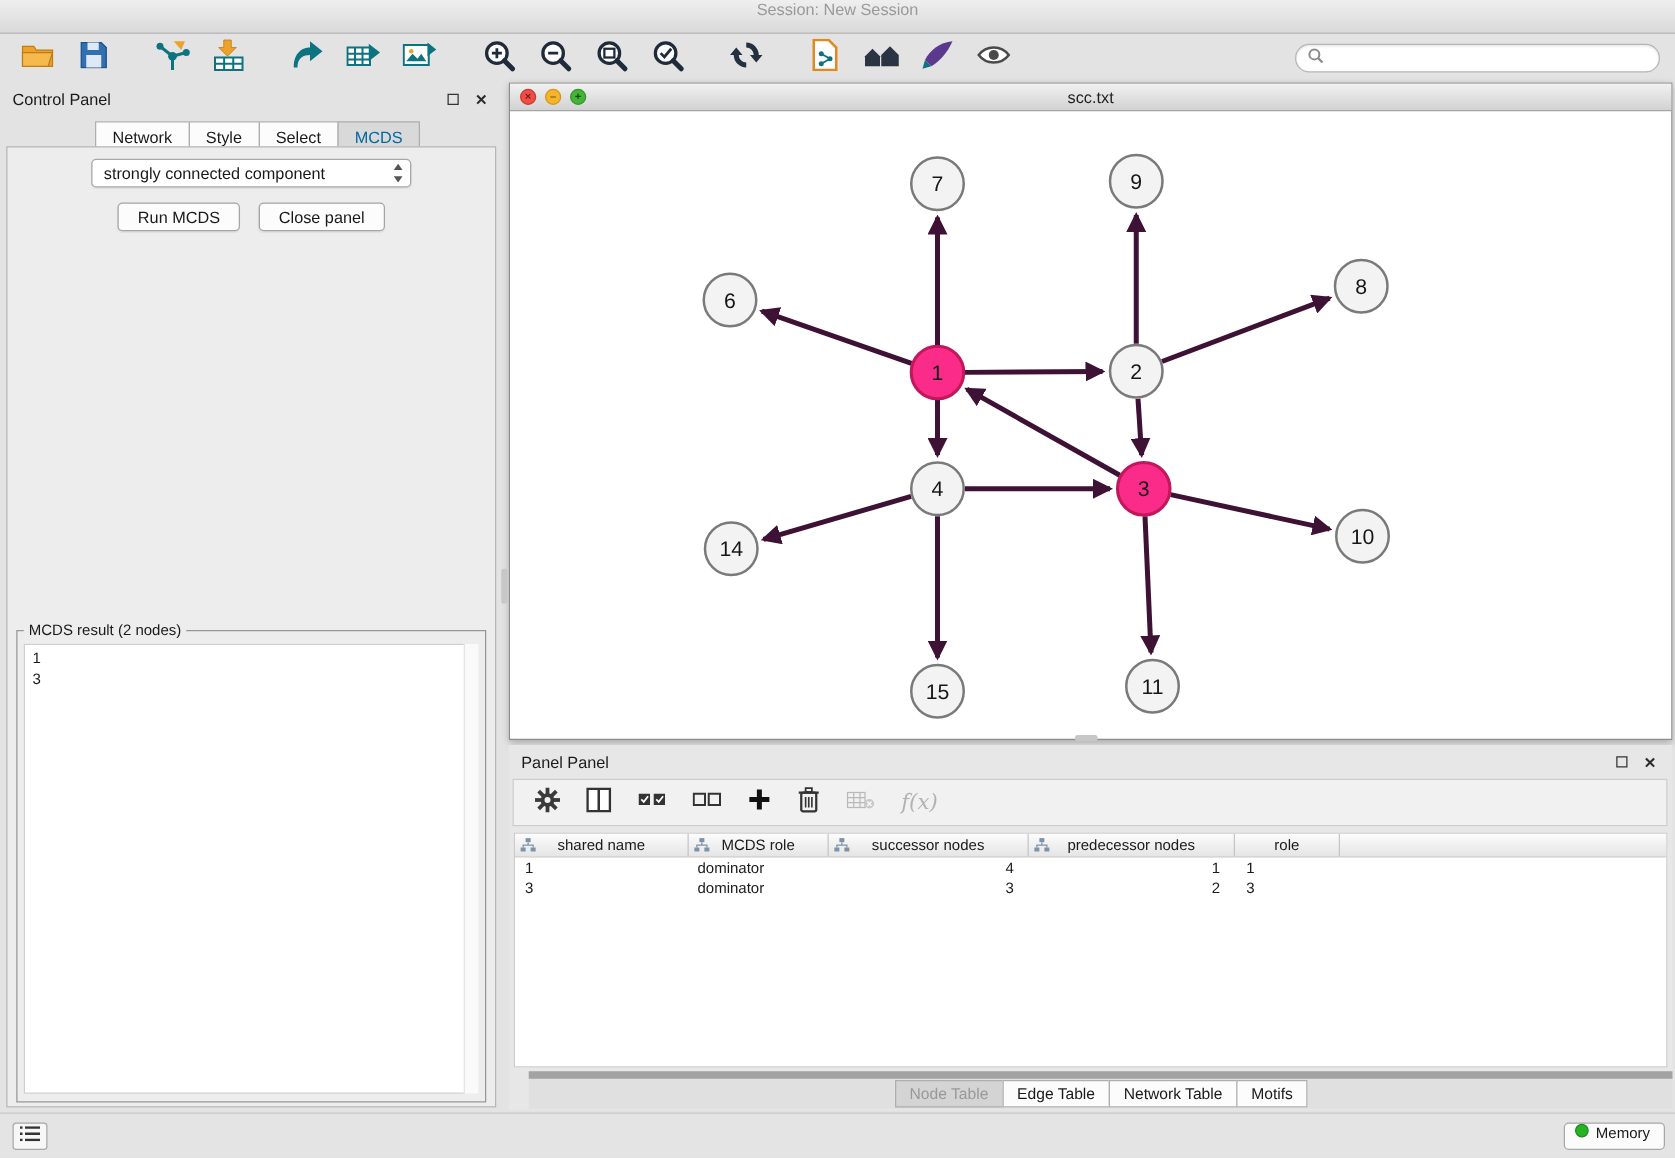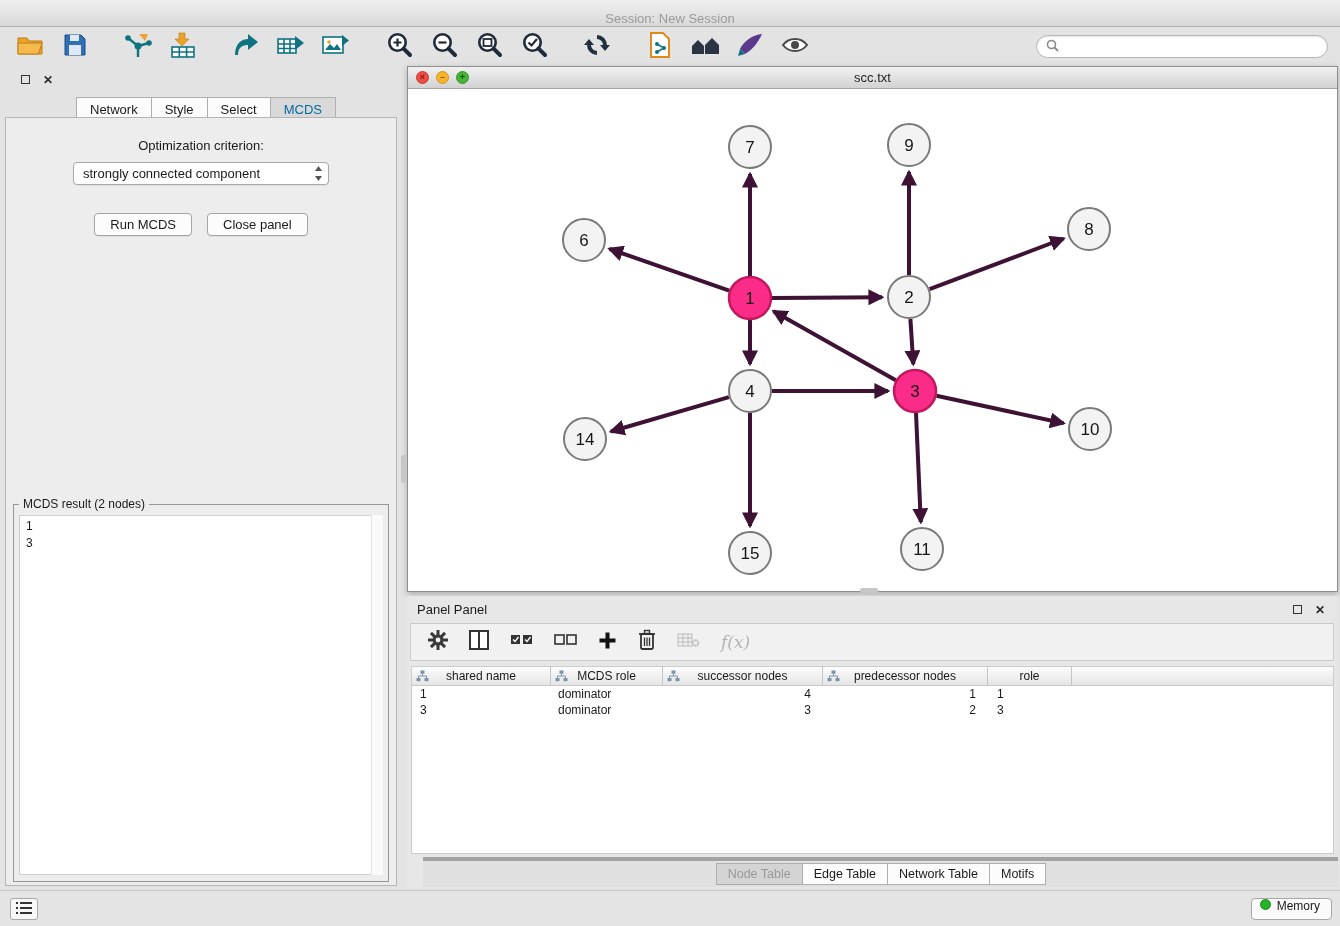--- a/index.html
+++ b/index.html
@@ -2,21 +2,21 @@
 <html><head>
 <meta charset="utf-8">
 <style>
 * { margin:0; padding:0; box-sizing:border-box; }
 html,body { width:1340px; height:926px; }
 body { font-family:"Liberation Sans", sans-serif; background:#e3e3e3; position:relative; overflow:hidden; color:#1a1a1a; }
 
 
 .titlebar { position:absolute; left:0; top:0; width:100%; height:27px;
   background:linear-gradient(#efefef,#d9d9d9); border-bottom:1px solid #b3b3b3;
-  display:flex; align-items:flex-end; justify-content:center; font-size:13px; color:#9a9a9a; }
+  display:flex; align-items:flex-start; justify-content:center; font-size:13px; color:#9a9a9a; }
 
 
 .toolbar { position:absolute; left:0; top:27px; width:100%; height:39px;
   display:flex; align-items:center; padding:0 12px; }
 .tgroup { display:flex; align-items:center; gap:9px; margin-right:27px; }
 .tbtn { width:36px; height:32px; display:flex; align-items:center; justify-content:center; }
 .search { margin-left:auto; width:292px; height:23px; background:#fff; border:1px solid #b5b5b5;
   border-radius:12px; display:flex; align-items:center; padding:0 9px; gap:6px;
   box-shadow:inset 0 1px 2px rgba(0,0,0,0.10); }
 .search input { border:none; outline:none; flex:1; font-size:12px; background:transparent; font-family:"Liberation Sans", sans-serif; }
@@ -28,21 +28,21 @@
 .wbtn { width:16px; height:16px; display:flex; align-items:center; justify-content:center; margin-left:7px; color:#2a2a2a; font-size:12px; font-weight:bold; }
 .float-glyph { width:9px; height:9px; border:1.5px solid #333; display:inline-block; }
 .cp-tabs { position:absolute; left:76px; top:31px; display:flex; }
 .tab { padding:4px 13px; font-size:13px; background:#fcfcfc; border:1px solid #aeaeae; margin-right:-1px; }
 .tab.active { background:#d9d9d9; color:#0369a1; }
 .cp-body { position:absolute; left:5px; right:6px; top:51px; bottom:4px; background:#ededed; border:1px solid #b5b5b5; }
 .opt-label { text-align:center; margin-top:20px; font-size:13px; }
 .select { width:256px; height:23px; margin:9px auto 0; background:#fff; border:1px solid #a8a8a8; border-radius:4px;
   position:relative; font-size:13px; line-height:21px; padding-left:9px; box-shadow:0 1px 1px rgba(0,0,0,0.06); }
 .stepper { position:absolute; right:5px; top:3px; }
-.btn-row { display:flex; justify-content:center; gap:15px; margin-top:28px; }
+.btn-row { display:flex; justify-content:center; gap:15px; margin-top:12px; }
 .pbtn { padding:3px 15px; font-size:13px; background:#fcfcfc; border:1px solid #a5a5a5; border-radius:4px; box-shadow:0 1px 1px rgba(0,0,0,0.06); }
 .fieldset { position:absolute; left:7px; right:7px; top:372px; height:378px; border:1px solid #979797;margin-top:14px; }
 .legend { position:absolute; top:-8px; left:5px; background:#ededed; padding:0 4px; font-size:12px; }
 .result-area { position:absolute; left:5px; right:5px; top:10px; bottom:6px; background:#fff; border:1px solid #cfcfcf;
   font-size:12px; line-height:17px; padding:2px 6px; }
 .result-scroll { position:absolute; right:0; top:0; bottom:0; width:12px; background:#fafafa; border-left:1px solid #e4e4e4; }
 
 
 .netwin { position:absolute; left:407px; top:66px; width:931px; height:526px; background:#fff;
   border:1px solid #8d8d8d; box-shadow:0 2px 6px rgba(0,0,0,0.25); }
@@ -68,21 +68,21 @@
 .tp-table { position:absolute; left:4px; right:4px; top:70px; height:188px; background:#fff; border:1px solid #cccccc; overflow:hidden; }
 .thead { display:flex; height:19px; background:linear-gradient(#fcfcfc,#e5e5e5); border-bottom:1px solid #c9c9c9; }
 .hcell { position:relative; display:flex; align-items:center; justify-content:center; font-size:12px; border-right:1px solid #c5c5c5; }
 .hicon { position:absolute; left:4px; top:3px; }
 .c0{width:139px;} .c1{width:112px;} .c2{width:160px;} .c3{width:165px;} .c4{width:84px;}
 .trow { display:flex; height:16px; font-size:12px; align-items:center; }
 .tcell { overflow:hidden; white-space:nowrap; }
 .trow .c0 { padding-left:8px; } .trow .c1 { padding-left:7px; }
 .trow .c2 { text-align:right; padding-right:12px; } .trow .c3 { text-align:right; padding-right:12px; }
 .trow .c4 { padding-left:9px; }
-.tp-tabs { position:absolute; left:16px; right:0; bottom:1px; height:30px; background:#e0e0e0; border-top:4px solid #a3a3a3;
+.tp-tabs { position:absolute; left:16px; right:0; bottom:1px; height:30px; background:#e0e0e0; border-top:6px solid #a3a3a3;
   display:flex; align-items:center; justify-content:center; }
 .tp-tab { padding:3px 11px; font-size:12.5px; background:#fcfcfc; border:1px solid #aeaeae; margin-right:-1px; }
 .tp-tab.active { background:#d4d4d4; color:#999; }
 
 
 .statusbar { position:absolute; left:0; bottom:0; width:100%; height:36px; background:#e4e4e4; border-top:1px solid #c7c7c7; }
 .list-btn { position:absolute; left:10px; top:7px; width:28px; height:22px; background:#f7f7f7; border:1px solid #a8a8a8;
   border-radius:3px; display:flex; align-items:center; justify-content:center; }
 .memory-btn { position:absolute; right:8px; top:7px; height:22px; padding:0 11px 0 8px; background:#fbfbfb;
   border:1px solid #a8a8a8; border-radius:4px; display:flex; gap:6px; font-size:12px; }
@@ -228,35 +228,35 @@
     <span><svg width="13" height="13" viewBox="0 0 13 13">
           <circle cx="5.5" cy="5.5" r="4" fill="none" stroke="#8a8a8a" stroke-width="1.6"></circle>
           <line x1="8.5" y1="8.5" x2="12" y2="12" stroke="#8a8a8a" stroke-width="1.8"></line>
         </svg></span>
     <input value="" style="">
   </div>
 </div>
 
 <div class="cpanel">
   <div class="panel-head">
+    <span class="phtitle">Control Panel</span>
     <span class="wbtn">
         <span class="float-glyph"></span>
       </span>
     <span class="wbtn">
         <span>✕</span>
       </span>
   </div>
   <div class="cp-tabs">
     <div class="tab">Network</div>
     <div class="tab">Style</div>
     <div class="tab">Select</div>
     <div class="tab active">MCDS</div>
   </div>
   <div class="cp-body">
-    <div class="opt-label">Optimization criterion:</div>
     <div class="select">
       <span>strongly connected component</span>
       <span class="stepper"><svg width="9" height="15" viewBox="0 0 9 15">
             <path d="M4.5 0 L8 5 H1 z" fill="#555"></path>
             <path d="M4.5 15 L1 10 H8 z" fill="#555"></path>
           </svg></span>
     </div>
     <div class="btn-row">
       <div class="pbtn">Run MCDS</div>
       <div class="pbtn">Close panel</div>

